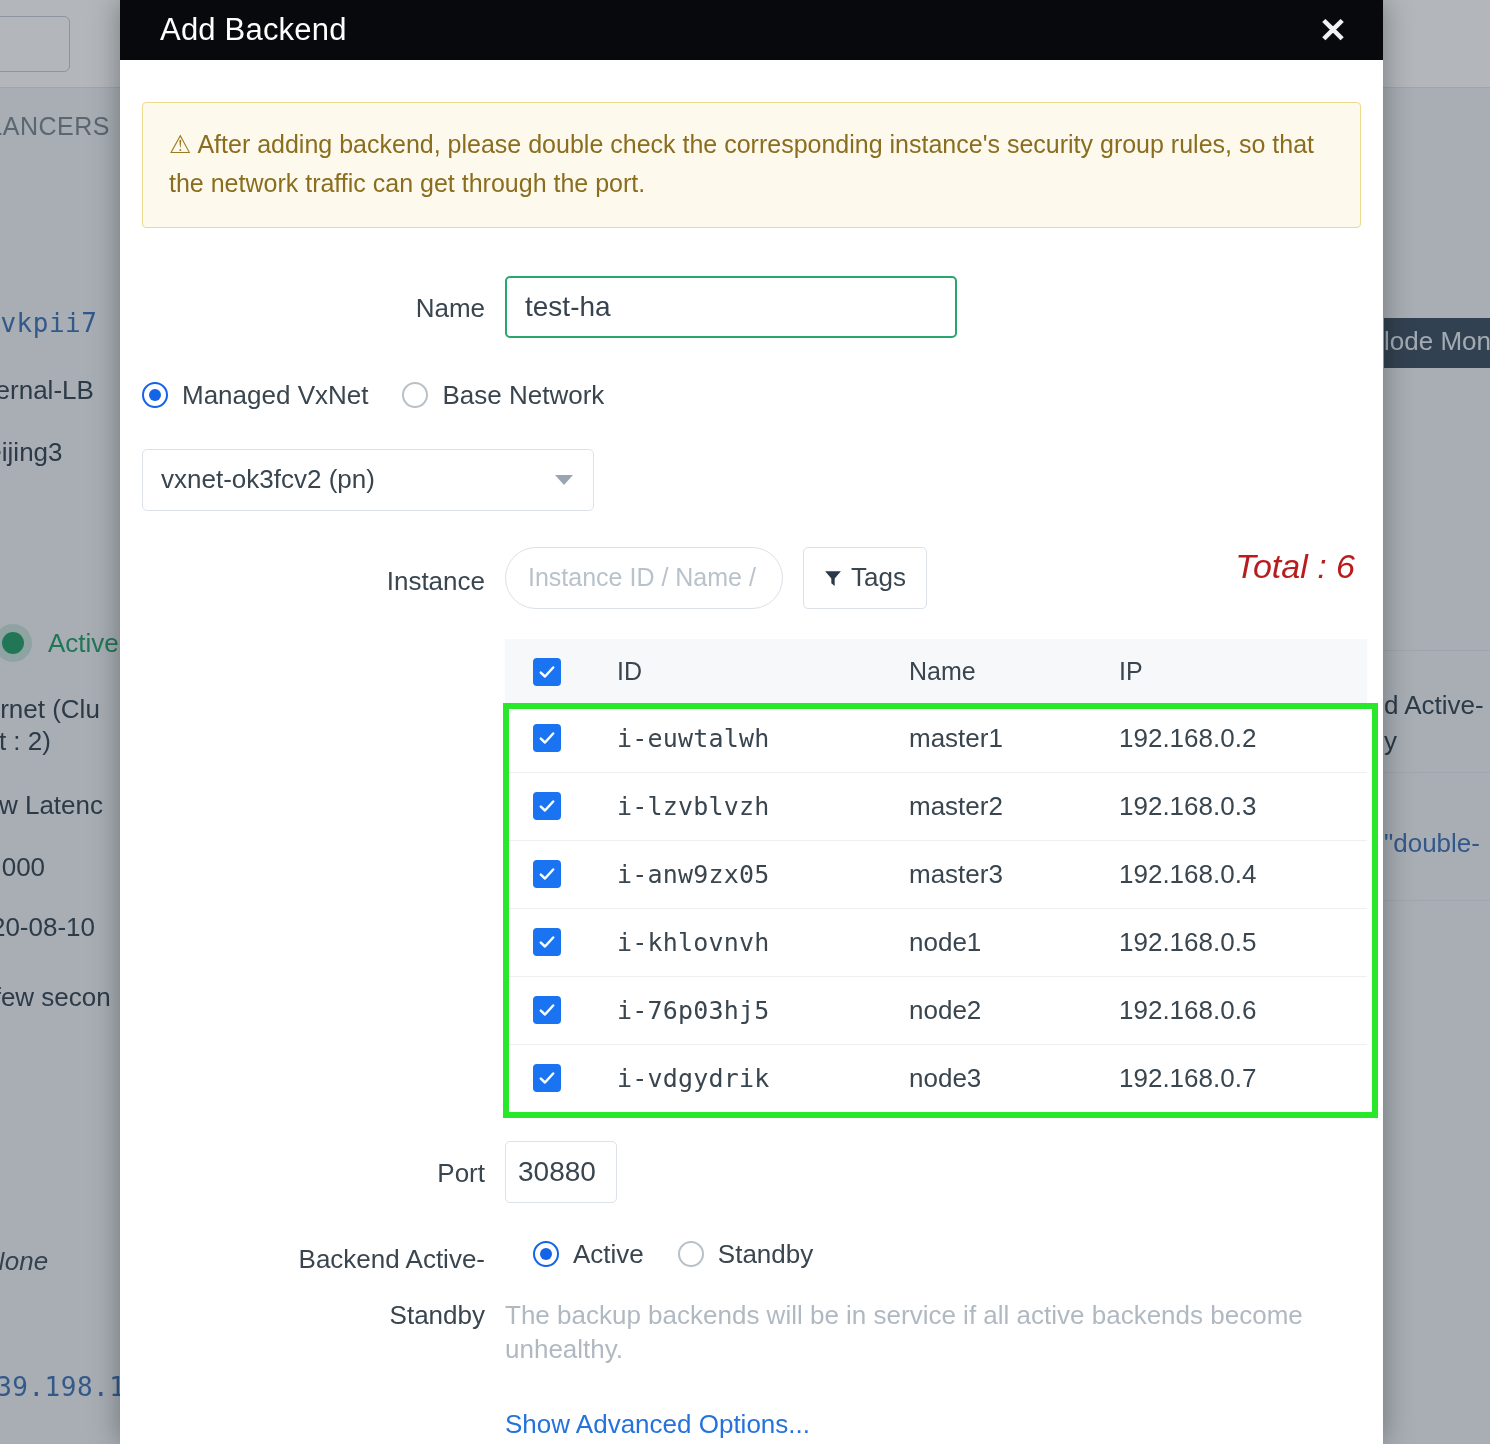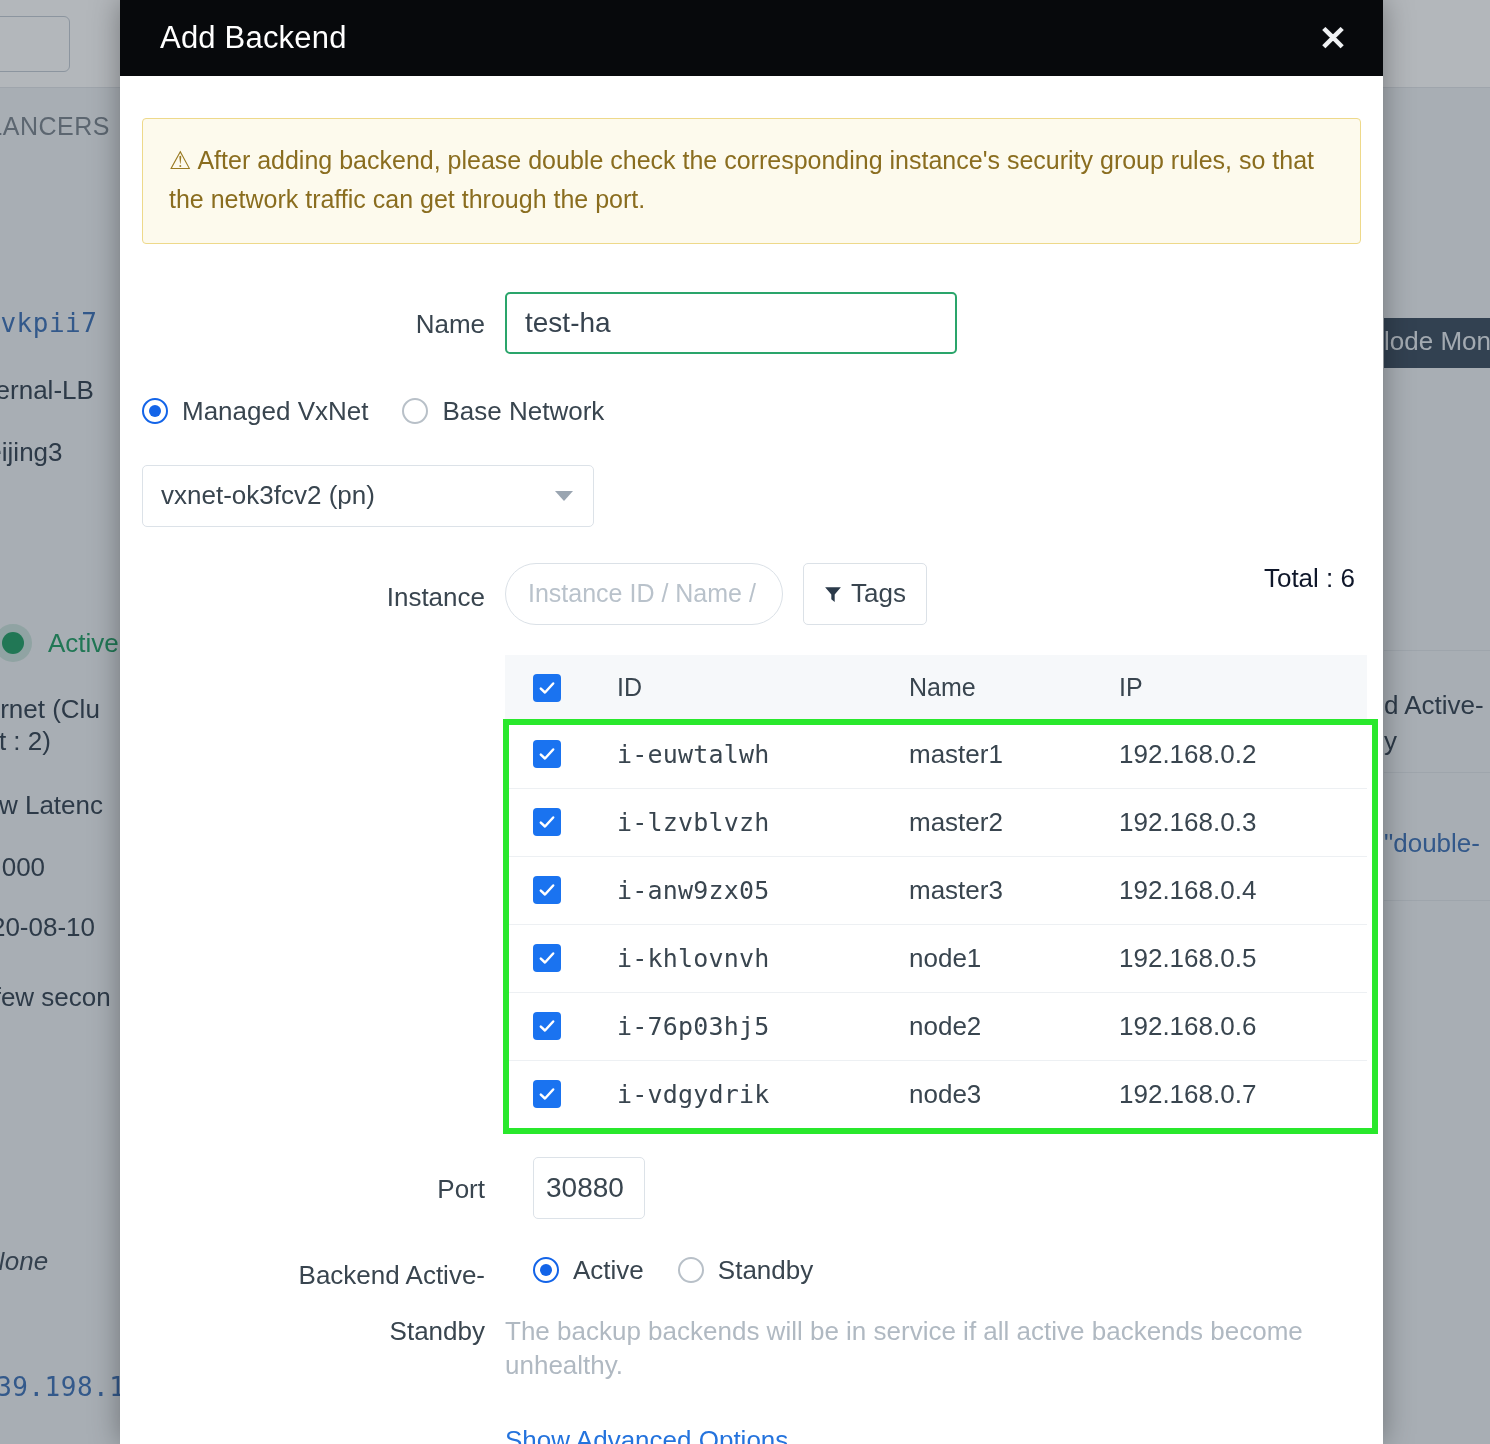--- a/index.html
+++ b/index.html
@@ -59,21 +59,21 @@
   }
 
   
   .modal {
     position: absolute; left: 120px; top: 0; width: 1263px; height: 1444px;
     background: #ffffff;
     box-shadow: 0 0 28px rgba(0,0,0,0.35);
     overflow: hidden;
   }
   .modal-header {
-    position: relative; height: 76px; background: #07090c;
+    position: relative; height: 60px; background: #07090c;
     display: flex; align-items: center;
   }
   .modal-title {
     margin-left: 40px; color: #ffffff; font-size: 31px; font-weight: 400;
     letter-spacing: 0.2px;
   }
   .modal-close {
     position: absolute; right: 28px; top: 50%; transform: translateY(-50%);
     width: 44px; height: 44px; cursor: pointer;
     display: flex; align-items: center; justify-content: center;
@@ -152,22 +152,23 @@
   .inp-search::placeholder { color: #b9c2cb; }
   .btn-tags {
     margin-left: 20px; width: 124px; height: 62px;
     border: 1px solid #dbe1e7; border-radius: 5px; background: #fff;
     display: flex; align-items: center; justify-content: center; gap: 9px;
     cursor: pointer;
   }
   .btn-tags-label { font-size: 26px; color: #39454f; }
   .funnel { width: 18px; height: 18px; display: block; }
   .total {
-    margin-left: auto; font-size: 26px; color: #0f172a; white-space: nowrap;
+    margin-left: auto; font-size: 34px; color: #b91c1c; white-space: nowrap;
     padding-right: 6px;
+    font-style: italic;
   }
 
   
   .tbl-wrap { margin-top: 30px; margin-left: 363px; width: 862px; position: relative; }
   .thead {
     display: flex; align-items: center; height: 66px;
     background: #f6f8fa; padding-left: 28px;
   }
   .tr {
     display: flex; align-items: center; height: 68px;
@@ -187,21 +188,21 @@
   }
   .chk svg { width: 18px; height: 18px; display: block; }
 
   .rows-box { position: relative; }
   .hl-box {
     position: absolute; left: -2px; top: -2px; width: 875px; height: 415px;
     border: 6px solid #29e82c; pointer-events: none; z-index: 5;
   }
 
   
-  .row-port { margin-top: 28px; gap: 28px; }
+  .row-port { margin-top: 28px; }
   .row-port .flabel { padding-top: 16px; }
   .inp-port {
     width: 112px; height: 62px; border: 1px solid #dce2e8; border-radius: 5px;
     font-size: 28px; color: #39454f; padding: 0 12px;
     font-family: "Liberation Sans", sans-serif; outline: none; background: #fff;
   }
 
   .row-active { margin-top: 36px; gap: 28px; }
   .row-active .flabel { padding-top: 4px; }
 

